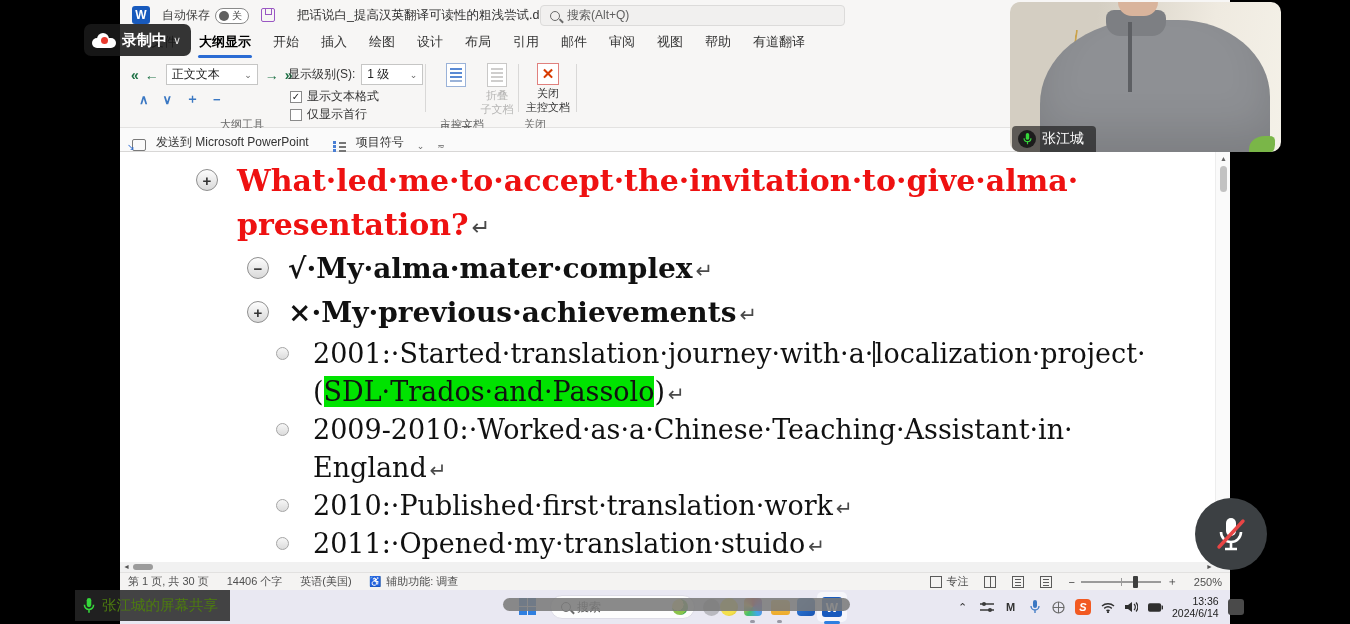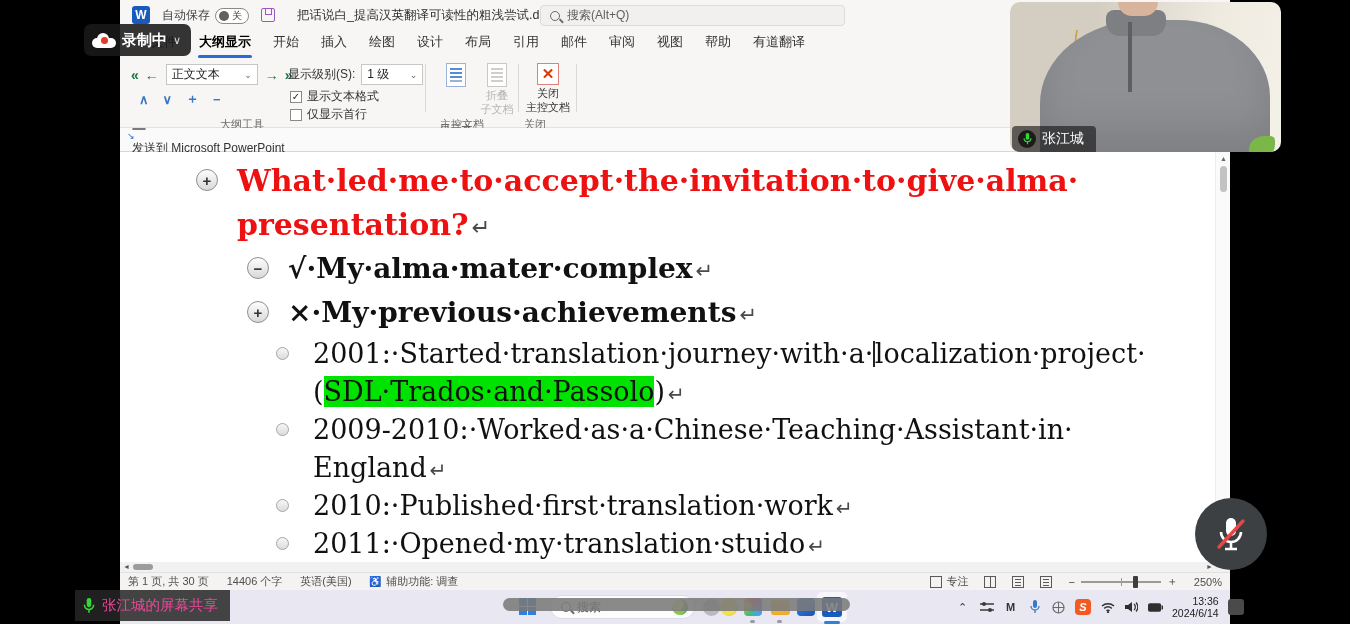--- a/index.html
+++ b/index.html
@@ -57,22 +57,22 @@
   .bigbtn.disabled { color:#b5b4b3; }
   .doc-ic { width:20px; height:24px; background:#fff; border:1px solid #9ab2d8; position:relative; }
   .doc-ic::before { content:""; position:absolute; left:3px; top:4px; right:3px; height:2px; background:#5a8ad4; box-shadow:0 4px 0 #5a8ad4, 0 8px 0 #5a8ad4, 0 12px 0 #9ab2d8; }
   .doc-ic.gray { border-color:#c9c8c7; }
   .doc-ic.gray::before { background:#cfcecd; box-shadow:0 4px 0 #cfcecd, 0 8px 0 #cfcecd, 0 12px 0 #cfcecd; }
   .xclose { width:22px; height:22px; border:1.5px solid #e0807d; color:#d83b01; font-size:15px; font-weight:bold;
             display:flex; align-items:center; justify-content:center; background:#fff; }
 
   
   .quickbar { position:absolute; left:0; top:128px; width:100%; height:24px; background:#fafafa;
-              border-bottom:1px solid #d8d7d6; display:flex; align-items:flex-start; font-size:12px; color:#333;
-              padding-left:12px; gap:10px;flex-direction:column; }
+              border-bottom:1px solid #d8d7d6; display:flex; align-items:flex-end; font-size:12px; color:#333;
+              padding-left:12px; gap:10px; }
   .sendppt-ic { width:14px; height:12px; border:1.5px solid #7a7a7a; border-radius:2px; position:relative; }
   .sendppt-ic::after { content:"↘"; position:absolute; left:-6px; top:2px; font-size:9px; color:#2b6cd4; }
   .bullets-ic { width:13px; height:11px; margin-left:14px; position:relative; }
   .bullets-ic::before { content:""; position:absolute; left:0; top:1px; width:3px; height:3px; background:#4a7fd4;
                         box-shadow:0 4px 0 #4a7fd4, 0 8px 0 #4a7fd4; }
   .bullets-ic::after { content:""; position:absolute; left:6px; top:2px; width:7px; height:1.5px; background:#777;
                        box-shadow:0 4px 0 #777, 0 8px 0 #777; }
   .mini-chev { font-size:9px; color:#666; margin-left:3px; }
 
   
@@ -165,21 +165,21 @@
   .neck { position:absolute; left:108px; top:0px; width:40px; height:14px; background:#d9b49c; border-radius:0 0 14px 14px; }
   .cable { position:absolute; left:58px; top:30px; width:40px; height:110px; border-left:2px solid #caa24a;
            border-radius:0 0 0 40px; transform:rotate(8deg); }
   .leaf { position:absolute; right:6px; bottom:-6px; width:26px; height:22px; background:#7ab648; border-radius:60% 20% 60% 20%; }
   .cam-name { position:absolute; left:2px; bottom:0; height:26px; background:rgba(20,20,20,0.62);
               display:flex; align-items:center; gap:6px; padding:0 12px 0 6px; border-radius:4px 4px 0 6px;
               color:#fff; font-size:14px; }
   .micdot { width:18px; height:18px; border-radius:50%; background:#1c1c1c; display:flex; align-items:center; justify-content:center; }
 
   .share-label { position:absolute; left:75px; top:590px; height:31px; background:rgba(38,38,38,0.85);
-                 display:flex; align-items:center; gap:7px; padding:0 12px 0 8px; color:#ec4899; font-size:14.5px; }
+                 display:flex; align-items:center; gap:7px; padding:0 12px 0 8px; color:#4d7c0f; font-size:14.5px; }
   .mute-btn { position:absolute; left:1195px; top:498px; width:72px; height:72px; border-radius:50%;
               background:#3c4043; display:flex; align-items:center; justify-content:center; }
 </style>
 </head>
 <body>
 
 <div id="stage">
 
   <div id="screen">
 

